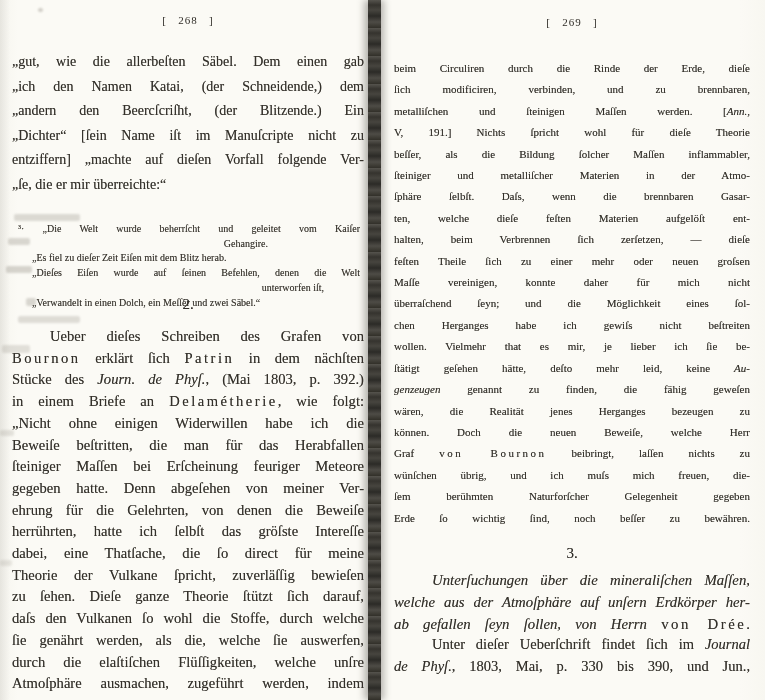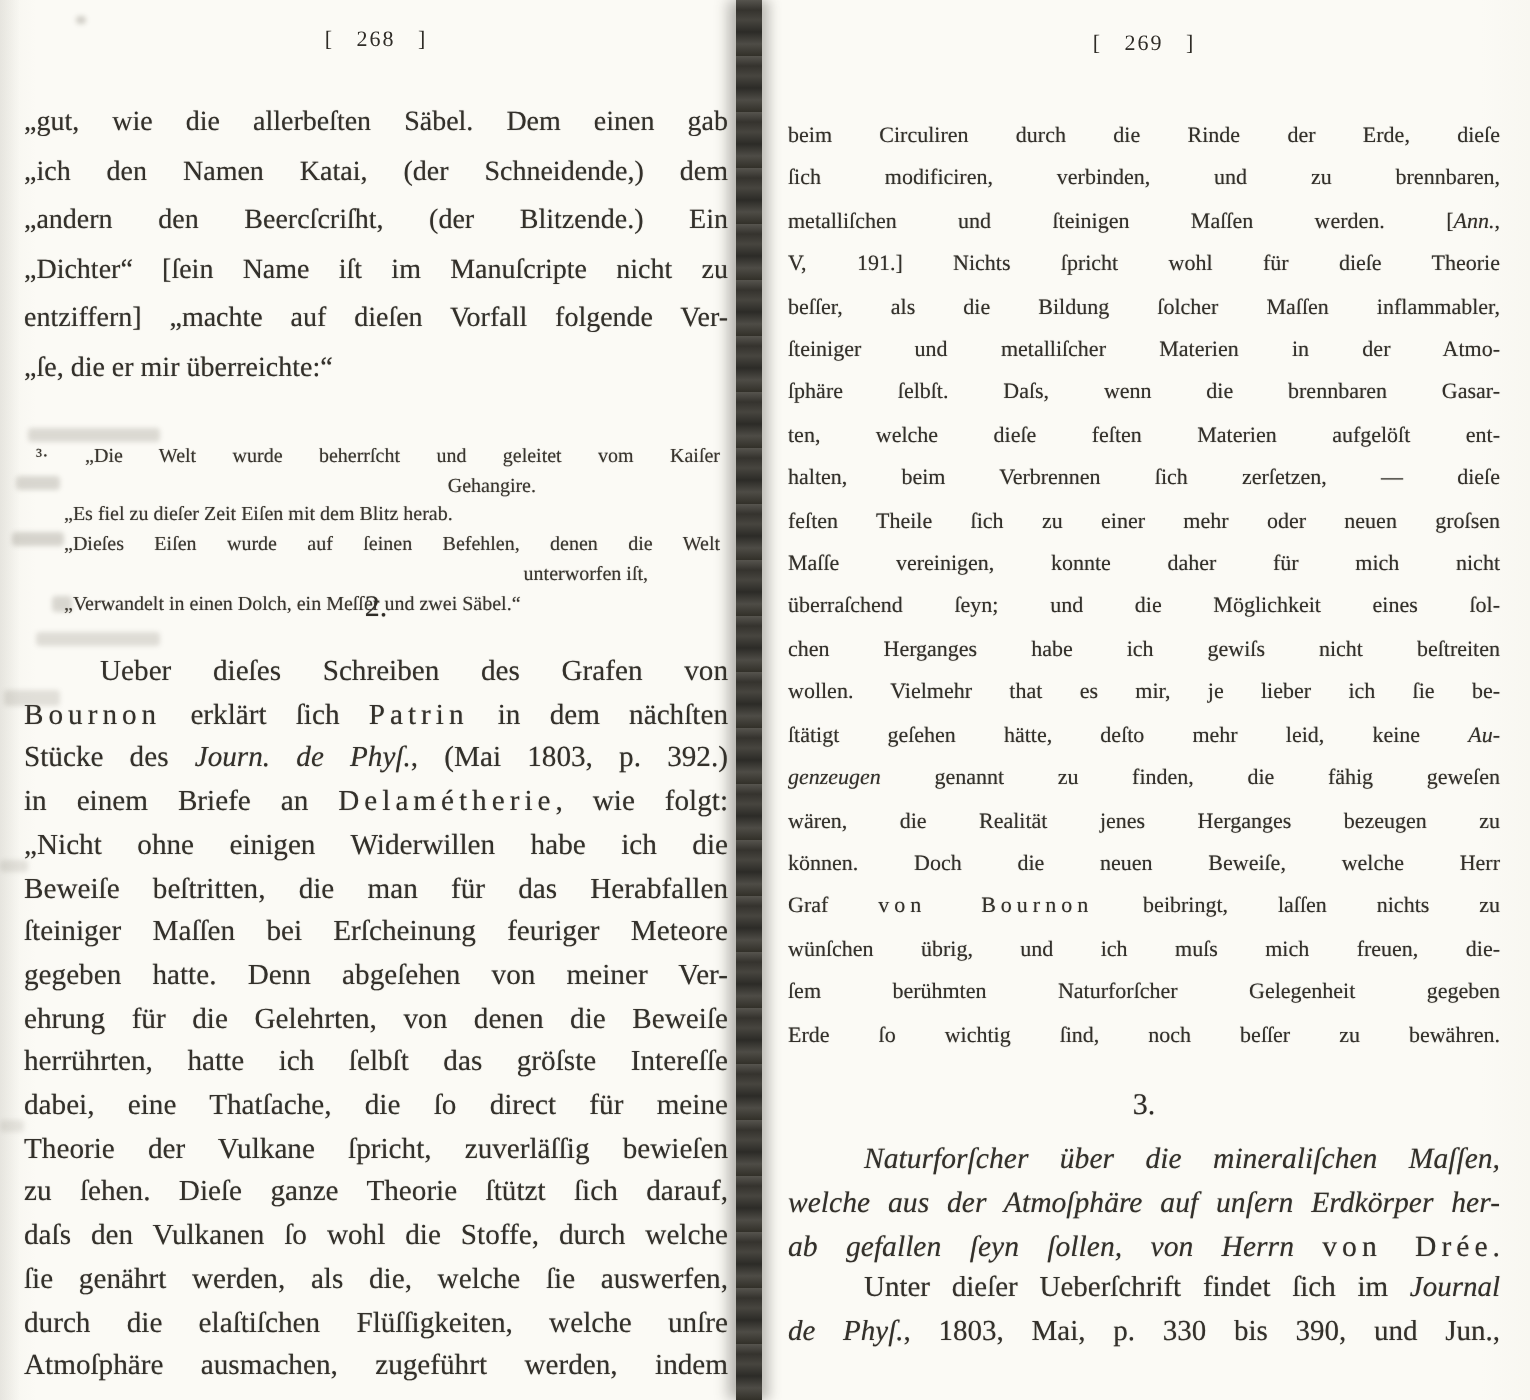--- a/index.html
+++ b/index.html
@@ -130,21 +130,21 @@
         <div class="ln j"><span>können.  Doch die neuen Beweiſe, welche Herr</span></div>
         <div class="ln j"><span>Graf </span><span class="sp">von Bournon</span><span> beibringt, laſſen nichts zu</span></div>
         <div class="ln j"><span>wünſchen übrig, und ich muſs mich freuen, die-</span></div>
         <div class="ln j"><span>ſem berühmten Naturforſcher Gelegenheit gegeben</span></div>
         <div class="ln j"><span>Erde ſo wichtig ſind, noch beſſer zu bewähren.</span></div>
       </div>
 
     <div class="heading" style="left:394px;top:545px;width:356px;">3.</div>
 
     <div class="block" id="title-block">
-        <div class="ln j ind"><span class="it">Naturforſcher über die mineraliſchen Maſſen,</span></div>
+        <div class="ln j ind"><span class="it">Unterſuchungen über die mineraliſchen Maſſen,</span></div>
         <div class="ln j"><span class="it">welche aus der Atmoſphäre auf unſern Erdkörper her-</span></div>
         <div class="ln j"><span class="it">ab gefallen ſeyn ſollen, von Herrn</span><span> </span><span class="sp">von Drée</span><span>.</span></div>
       </div>
 
     <div class="block" id="closing-block">
         <div class="ln j ind"><span>Unter dieſer Ueberſchrift findet ſich im </span><span class="it">Journal</span></div>
         <div class="ln j"><span class="it">de Phyſ.</span><span>, 1803, Mai, p. 330 bis 390, und Jun.,</span></div>
       </div>
   </div>
 

